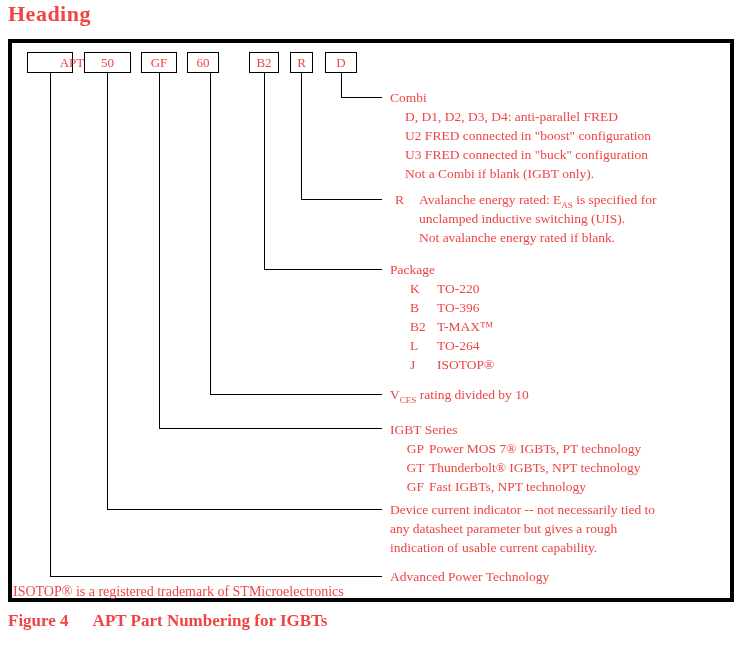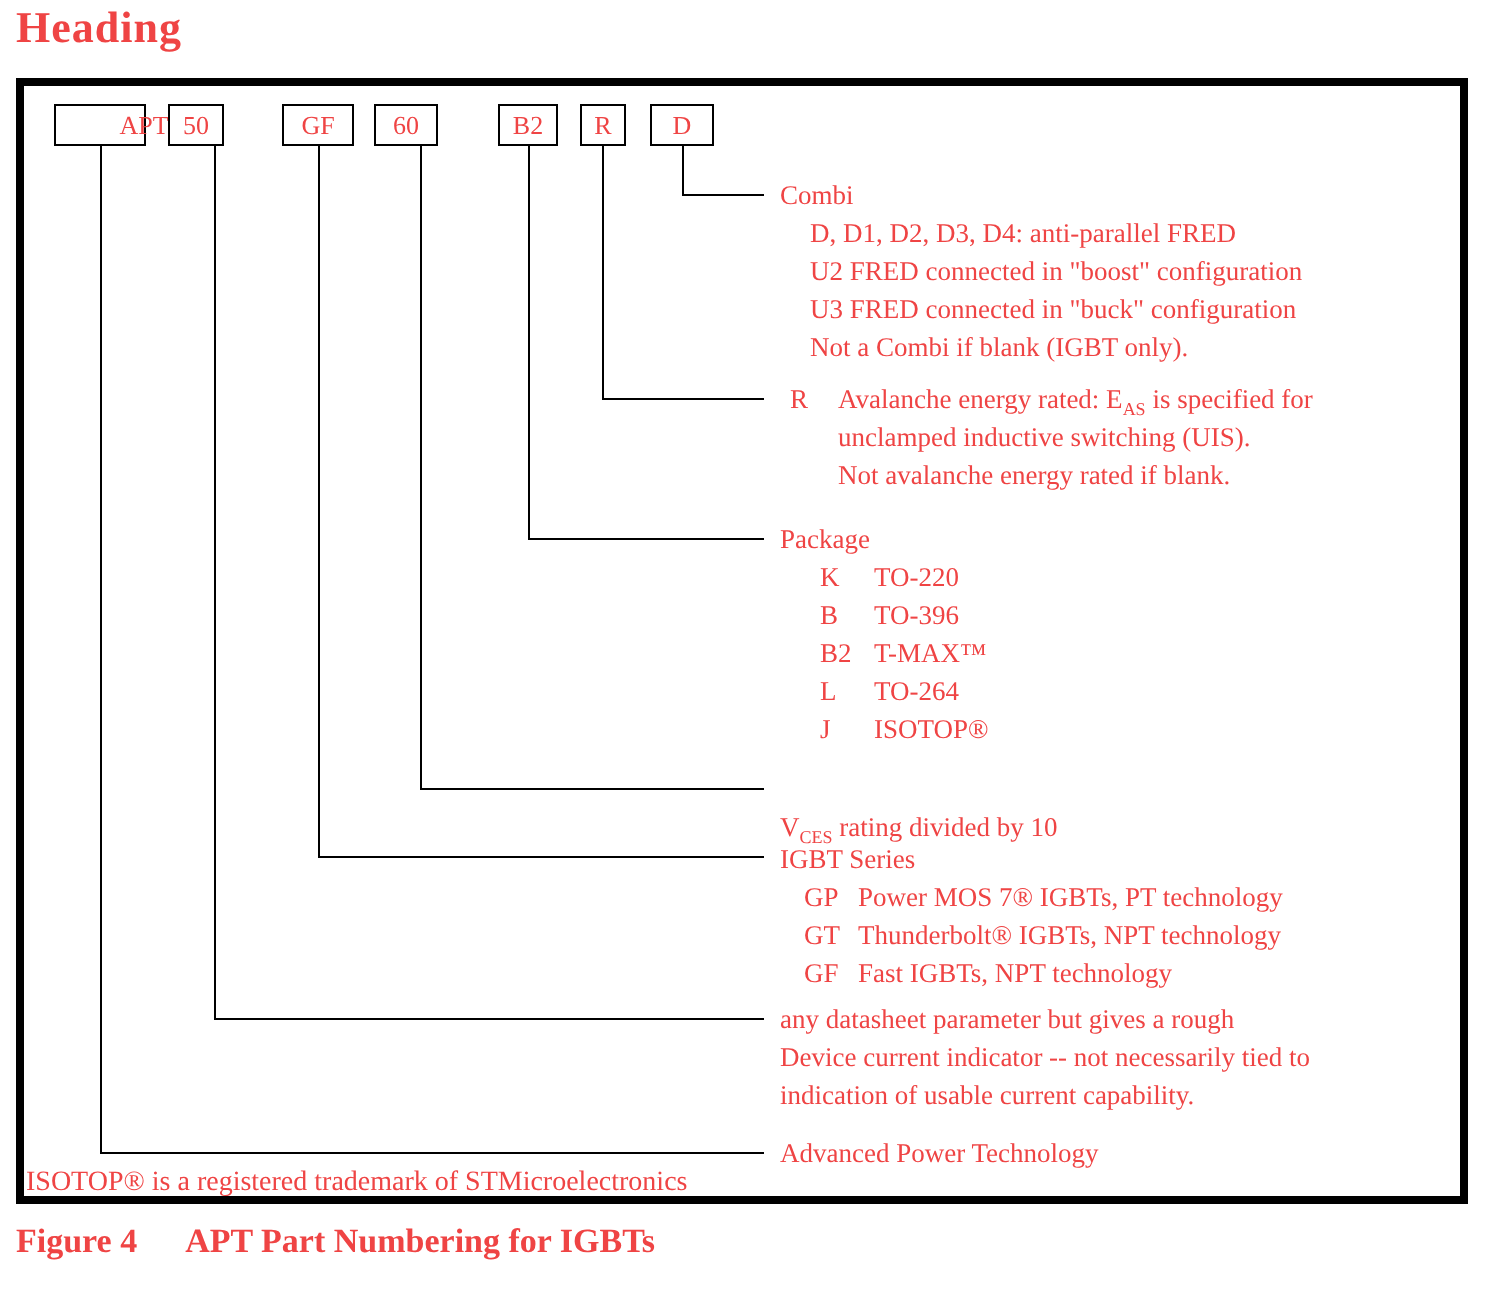--- a/index.html
+++ b/index.html
@@ -36,21 +36,21 @@
     position:absolute;left:390px;
     font-size:13.5px;line-height:19px;
     white-space:nowrap;
   }
   .txt .row{white-space:nowrap;}
   .indent{padding-left:15px;}
   .code{display:inline-block;}
   .pk-row{padding-left:20px;}
   .pk-row .code{width:27px;}
   .ig-row{padding-left:12px;}
-  .ig-row .code{width:27px;}
+  .ig-row .code{width:27px;text-align:center;}
   .av-first{padding-left:5px;}
   .av-first .code{width:24px;}
   .av-cont{padding-left:29px;}
   sub.sm{font-size:9px;line-height:0;}
   .footnote{
     position:absolute;left:13px;top:584px;
     font-size:14px;white-space:nowrap;
   }
   .caption{
     position:absolute;left:8px;top:611px;
@@ -61,21 +61,21 @@
 </head>
 <body>
 
 <div class="page">
 
   <h1 class="heading">Heading</h1>
 
   <div class="frame"></div>
 
   <div class="pbox" style="left:27px;width:46px;padding-left:44px;">APT</div>
-  <div class="pbox" style="left:84px;width:28px;">50</div>
+  <div class="pbox" style="left:84px;width:47px;">50</div>
   <div class="pbox" style="left:141px;width:36px;">GF</div>
   <div class="pbox" style="left:187px;width:32px;">60</div>
   <div class="pbox" style="left:249px;width:30px;">B2</div>
   <div class="pbox" style="left:290px;width:23px;">R</div>
   <div class="pbox" style="left:325px;width:32px;">D</div>
 
   <div class="vline" style="left:341px;top:73px;height:24px;"></div>
   <div class="hline" style="left:341px;top:97px;width:41px;"></div>
 
   <div class="vline" style="left:301px;top:73px;height:126px;"></div>
@@ -112,34 +112,34 @@
 
   <div class="txt" style="top:260px;">
     <div class="row">Package</div>
     <div class="row pk-row"><span class="code">K</span><span>TO-220</span></div>
     <div class="row pk-row"><span class="code">B</span><span>TO-396</span></div>
     <div class="row pk-row"><span class="code">B2</span><span>T-MAX™</span></div>
     <div class="row pk-row"><span class="code">L</span><span>TO-264</span></div>
     <div class="row pk-row"><span class="code">J</span><span>ISOTOP®</span></div>
   </div>
 
-  <div class="txt" style="top:404px;">
+  <div class="txt" style="top:385px;">
     <div class="row"><span>V</span><sub class="sm">CES</sub><span> rating divided by 10</span></div>
   </div>
 
   <div class="txt" style="top:420px;">
     <div class="row">IGBT Series</div>
     <div class="row ig-row"><span class="code">GP</span><span>Power MOS 7® IGBTs, PT technology</span></div>
     <div class="row ig-row"><span class="code">GT</span><span>Thunderbolt® IGBTs, NPT technology</span></div>
     <div class="row ig-row"><span class="code">GF</span><span>Fast IGBTs, NPT technology</span></div>
   </div>
 
   <div class="txt" style="top:500px;">
+    <div class="row">Device current indicator -- not necessarily tied to</div>
     <div class="row">any datasheet parameter but gives a rough</div>
-    <div class="row">Device current indicator -- not necessarily tied to</div>
     <div class="row">indication of usable current capability.</div>
   </div>
 
   <div class="txt" style="top:567px;">
     <div class="row">Advanced Power Technology</div>
   </div>
 
   <div class="footnote">ISOTOP® is a registered trademark of STMicroelectronics</div>
 
   <div class="caption">

